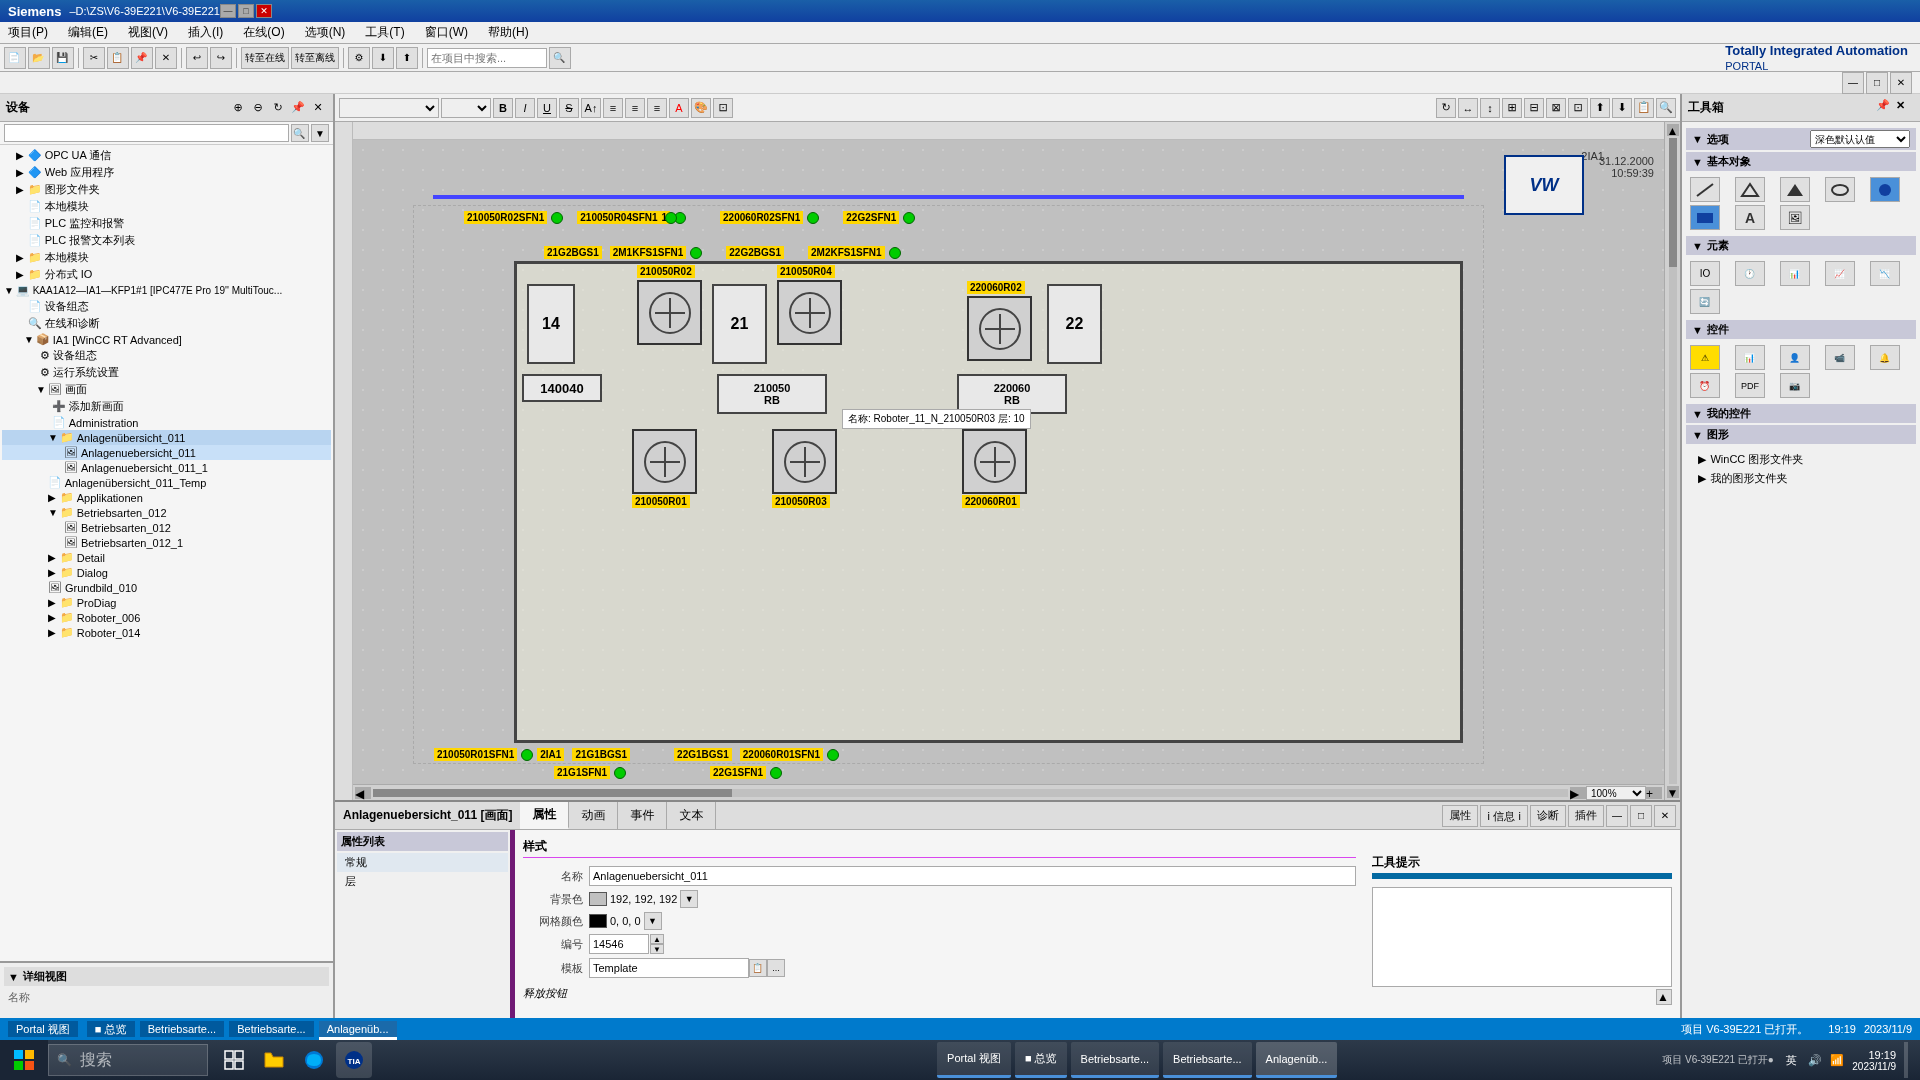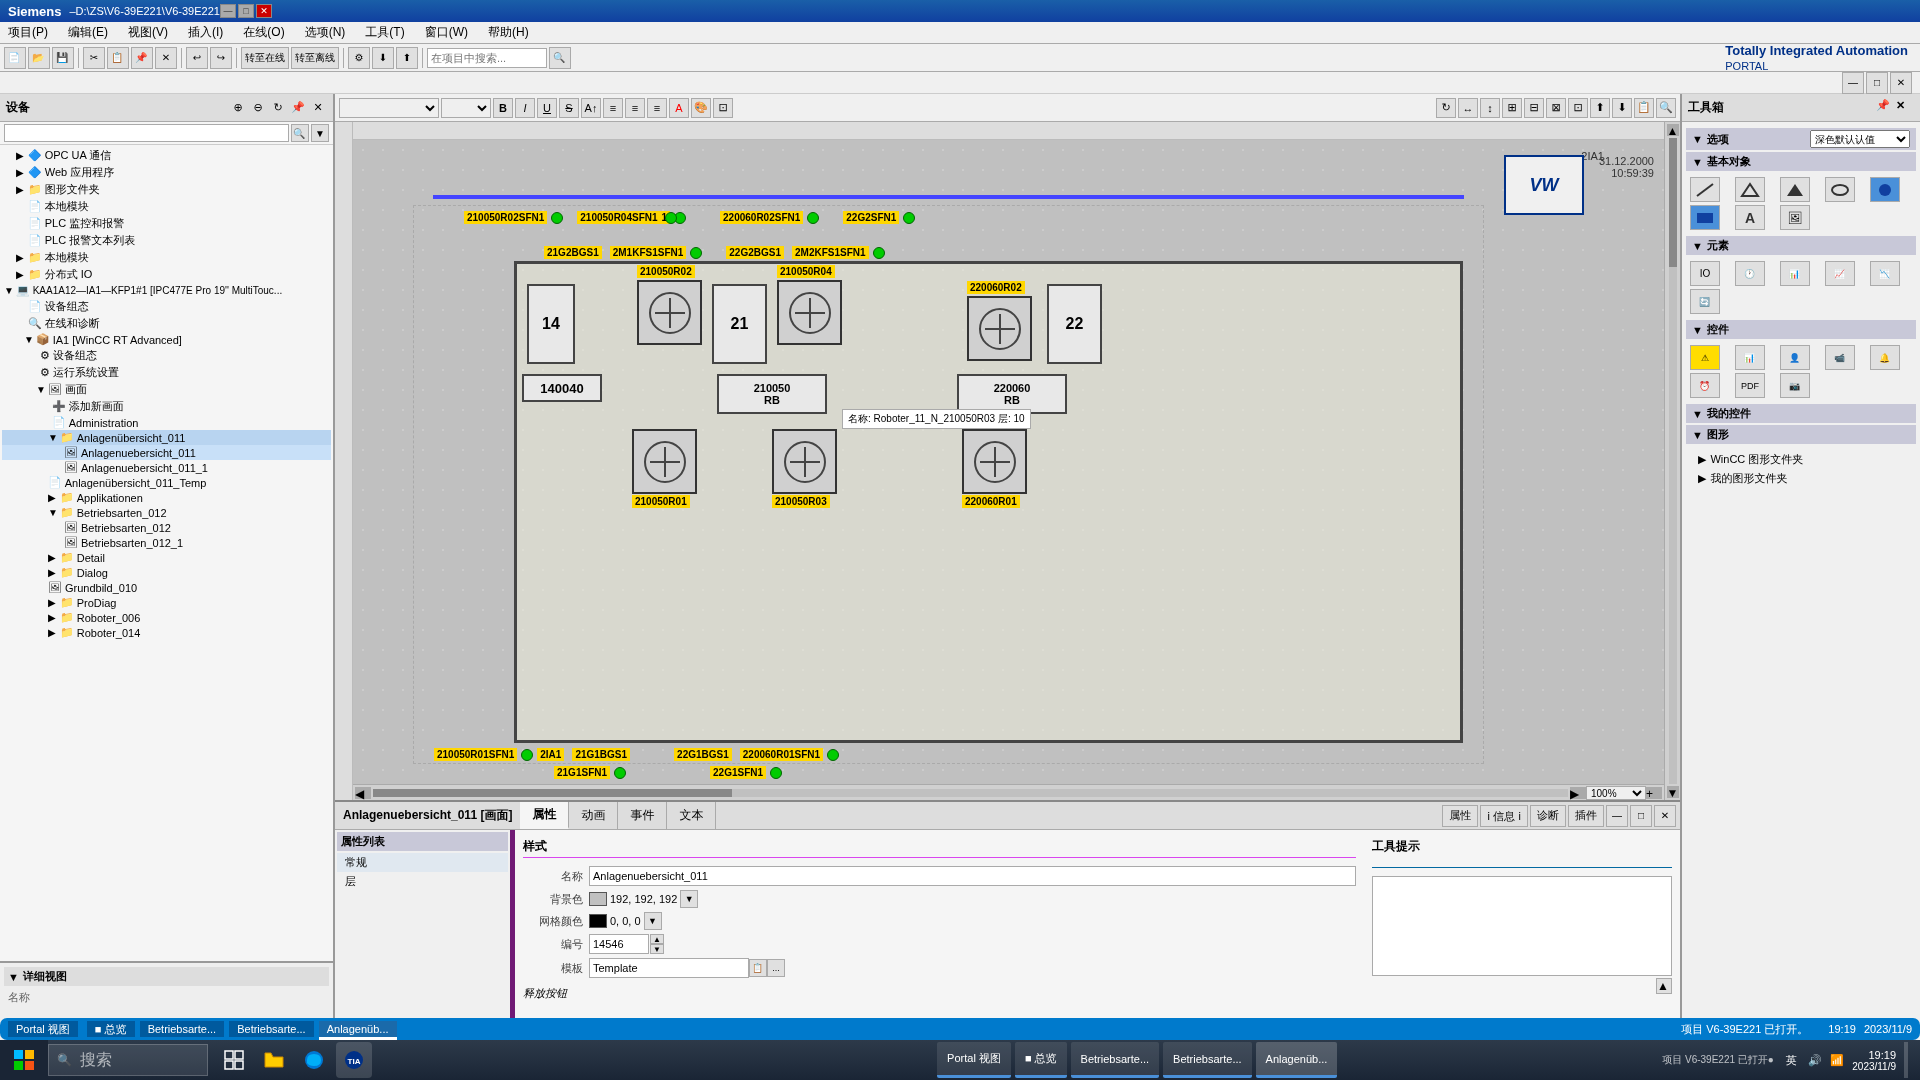--- a/index.html
+++ b/index.html
@@ -502,21 +502,21 @@
                 <span class="green-dot"></span>
                 <span style="margin-left:10px;" class="yellow-label">210050R04SFN1</span>
                 <span class="green-dot"></span>
               </div>
 
               <div style="position:absolute;top:40px;left:130px;display:flex;align-items:center;gap:4px;">
                 <span class="yellow-label">21G2BGS1</span>
                 <span style="margin-left:4px;" class="yellow-label">2M1KFS1SFN1</span>
                 <span class="green-dot"></span>
                 <span style="margin-left:20px;" class="yellow-label">22G2BGS1</span>
-                <span style="margin-left:4px;" class="yellow-label">2M2KFS1SFN1</span>
+                <span style="margin-left:20px;" class="yellow-label">2M2KFS1SFN1</span>
                 <span class="green-dot"></span>
               </div>
 
               <div style="position:absolute;top:55px;left:100px;right:20px;bottom:20px;border:3px solid #444;background:rgba(240,240,220,0.5);">
 
                 <div style="position:absolute;top:20px;left:10px;width:48px;height:80px;border:2px solid #444;background:#e8e8e8;display:flex;align-items:center;justify-content:center;font-size:16px;font-weight:bold;">14</div>
 
                 <div style="position:absolute;top:110px;left:5px;width:80px;height:28px;border:2px solid #444;background:#e8e8e8;display:flex;align-items:center;justify-content:center;font-size:13px;font-weight:bold;">140040</div>
 
                 <div style="position:absolute;top:0px;left:120px;">
@@ -706,21 +706,21 @@
                   <div style="display:flex;align-items:center;">
                     <input type="text" class="prop-value" style="width: 160px;" value="Template">
                     <div class="color-btn">📋</div>
                     <div class="color-btn">...</div>
                   </div>
                 </div>
                 <div style="margin-top:8px;font-size:11px;font-style:italic;">释放按钮</div>
               </div>
 
               <div style="width:300px;">
-                <div style="font-weight:bold;font-size:12px;border-bottom:1px solid #0369a1;margin-bottom:8px;padding-bottom:12px;">工具提示</div>
+                <div style="font-weight:bold;font-size:12px;border-bottom:6px solid #0369a1;margin-bottom:8px;padding-bottom:2px;margin-top:16px;">工具提示</div>
                 <div style="border:1px solid #aaa;background:white;height:100px;width:100%;padding:4px;font-size:11px;"></div>
                 <div style="display:flex;justify-content:flex-end;margin-top:2px;">
                   <div style="width:16px;height:16px;background:#e0e0e0;border:1px solid #aaa;cursor:pointer;">▲</div>
                 </div>
               </div>
             </div>
           </div>
         </div>
       </div>
     </div>
@@ -831,21 +831,21 @@
             <span>▶</span>
               <span>我的图形文件夹</span>
           </div>
         </div>
       </div>
     </div>
 
   </div>
 </div>
 
-<div id="status-bar" style="position:fixed;bottom:40px;left:0;right:0;height:22px;background:#007acc;color:white;display:flex;align-items:center;padding:0 8px;font-size:11px;z-index:999;border-radius:7px;">
+<div id="status-bar" style="position:fixed;bottom:40px;left:0;right:0;height:22px;background:#007acc;color:white;display:flex;align-items:center;padding:0 8px;font-size:11px;z-index:999;">
   <span>
     <span style="background:#005a9e;padding:2px 8px;margin-right:6px;cursor:pointer;">Portal 视图</span>
     <span style="background:#005a9e;padding:2px 8px;margin-right:2px;cursor:pointer;">■ 总览</span>
     <span style="background:#005a9e;padding:2px 8px;margin-right:2px;cursor:pointer;">Betriebsarte...</span>
     <span style="background:#005a9e;padding:2px 8px;margin-right:2px;cursor:pointer;">Betriebsarte...</span>
     <span style="background:#1a6aaa;padding:2px 8px;margin-right:2px;cursor:pointer;border-bottom:3px solid white;">Anlagenüb...</span>
   </span>
   <span style="margin-left:auto;">项目 V6-39E221 已打开。</span>
   <span style="margin-left:20px;">19:19</span>
   <span style="margin-left:8px;">2023/11/9</span>

